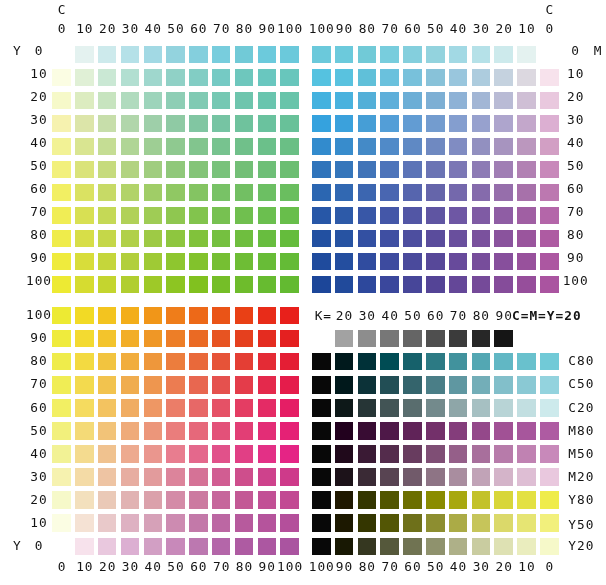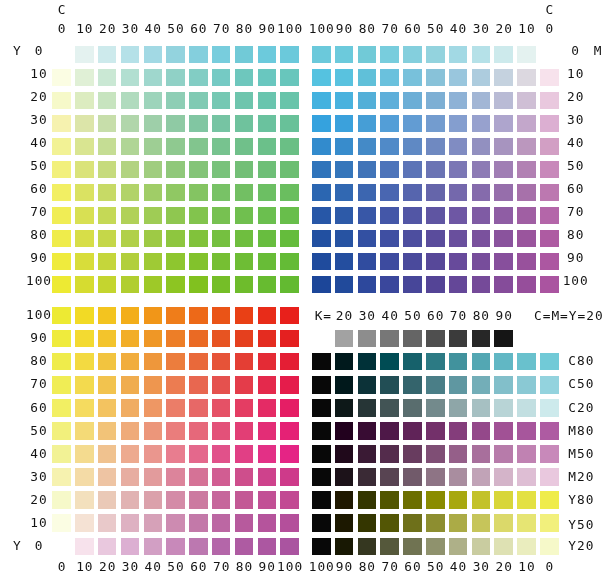--- a/index.html
+++ b/index.html
@@ -565,21 +565,21 @@
     <div class="lbl" style="left: 549.25px; top: 560.6px; transform: translateX(calc(-50% + 0.5px));">0</div>
     <div class="lbl" style="left: 322.85px; top: 310px; transform: translateX(calc(-50% + 0.5px));">K=</div>
     <div class="lbl" style="left: 344.05px; top: 310px; transform: translateX(calc(-50% + 0.5px));">20</div>
     <div class="lbl" style="left: 366.85px; top: 310px; transform: translateX(calc(-50% + 0.5px));">30</div>
     <div class="lbl" style="left: 389.65px; top: 310px; transform: translateX(calc(-50% + 0.5px));">40</div>
     <div class="lbl" style="left: 412.45px; top: 310px; transform: translateX(calc(-50% + 0.5px));">50</div>
     <div class="lbl" style="left: 435.25px; top: 310px; transform: translateX(calc(-50% + 0.5px));">60</div>
     <div class="lbl" style="left: 458.05px; top: 310px; transform: translateX(calc(-50% + 0.5px));">70</div>
     <div class="lbl" style="left: 480.85px; top: 310px; transform: translateX(calc(-50% + 0.5px));">80</div>
     <div class="lbl" style="left: 503.65px; top: 310px; transform: translateX(calc(-50% + 0.5px));">90</div>
-    <div class="lbl" style="left: 534px; top: 310px; transform: none;">C=M=Y=20</div>
+    <div class="lbl" style="left: 512px; top: 310px; transform: none; font-weight: bold;">C=M=Y=20</div>
     <div class="lbl" style="left: 568.3px; top: 355.39px; transform: none;">C80</div>
     <div class="lbl" style="left: 568.3px; top: 378.46px; transform: none;">C50</div>
     <div class="lbl" style="left: 568.3px; top: 401.53px; transform: none;">C20</div>
     <div class="lbl" style="left: 568.3px; top: 424.6px; transform: none;">M80</div>
     <div class="lbl" style="left: 568.3px; top: 447.67px; transform: none;">M50</div>
     <div class="lbl" style="left: 568.3px; top: 470.74px; transform: none;">M20</div>
     <div class="lbl" style="left: 568.3px; top: 493.81px; transform: none;">Y80</div>
     <div class="lbl" style="left: 568.3px; top: 519px; transform: none;">Y50</div>
     <div class="lbl" style="left: 568.3px; top: 539.95px; transform: none;">Y20</div>
   </div>

